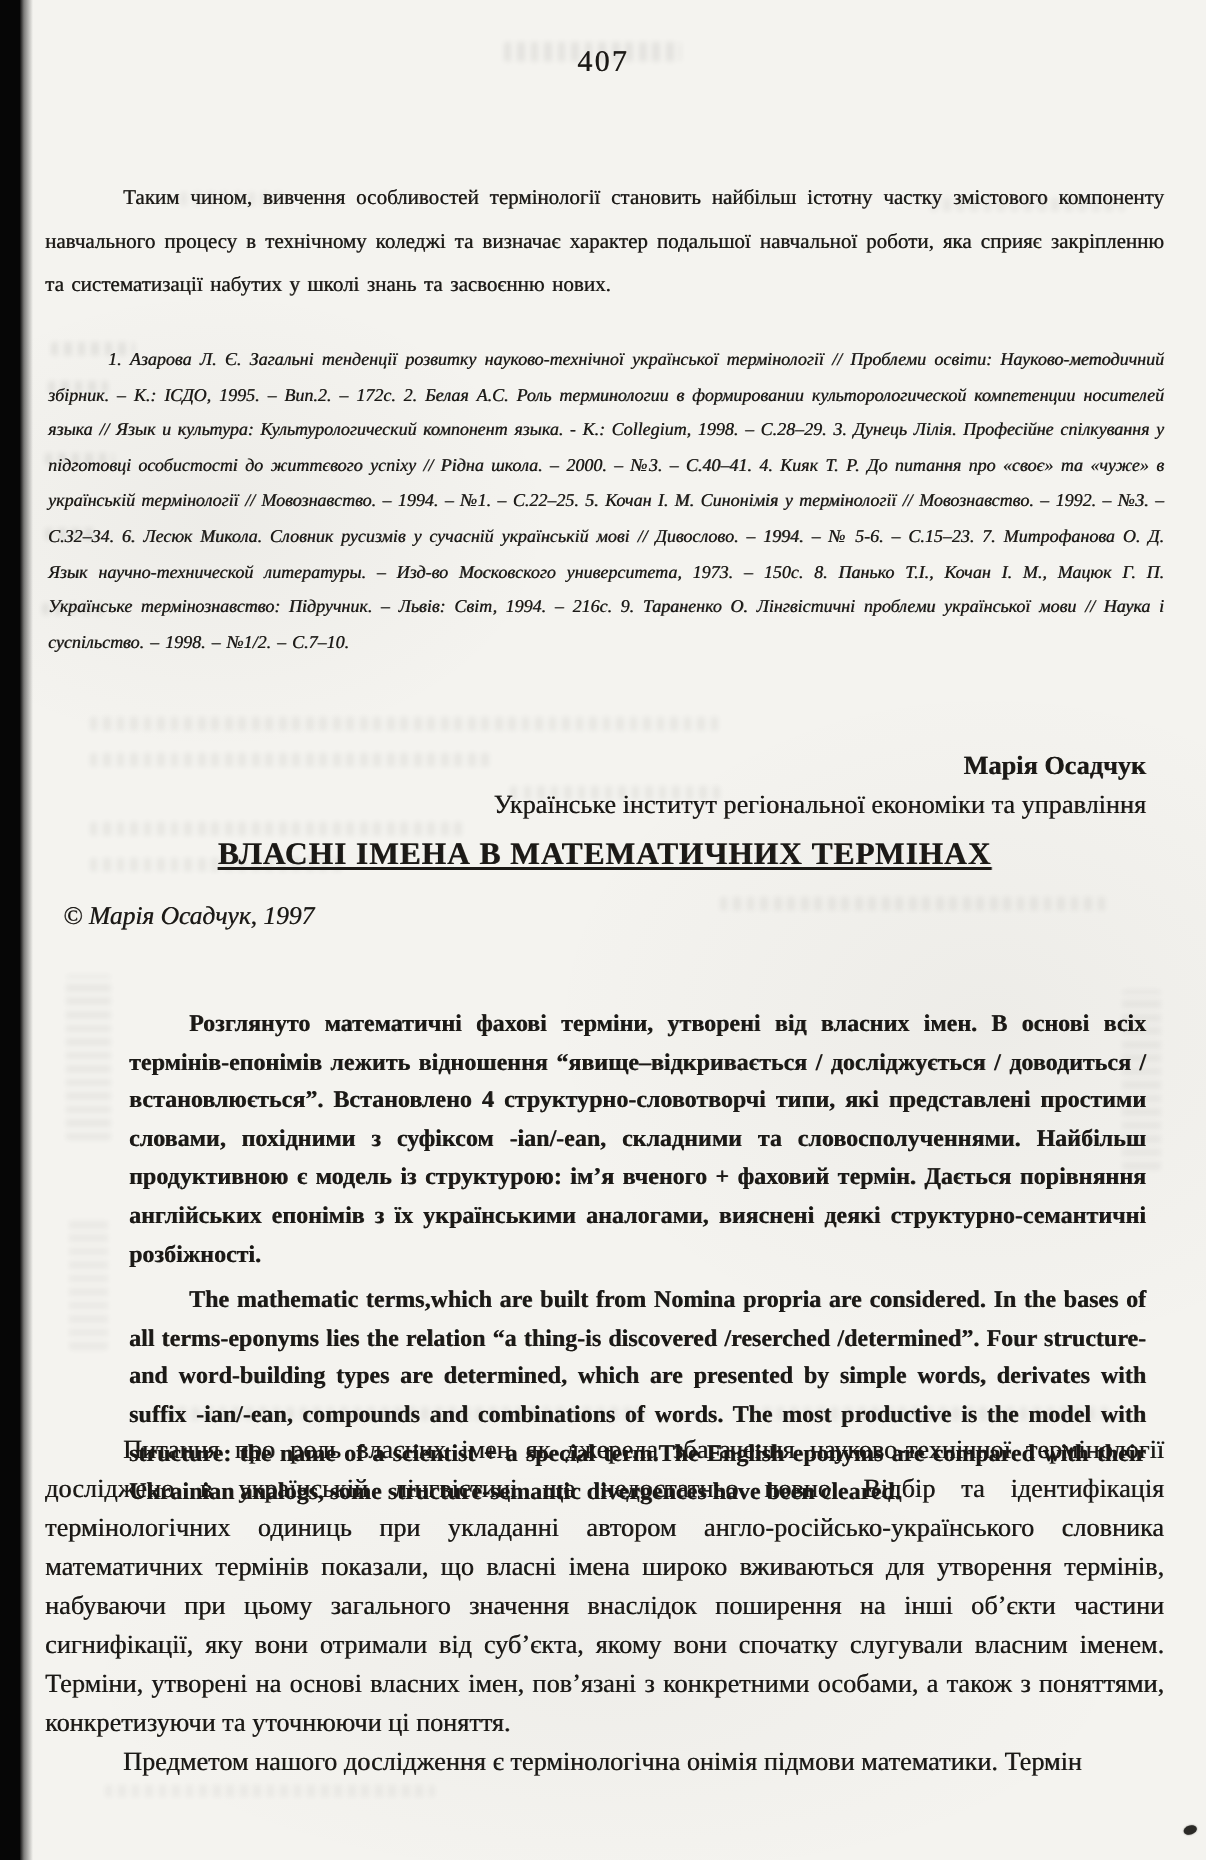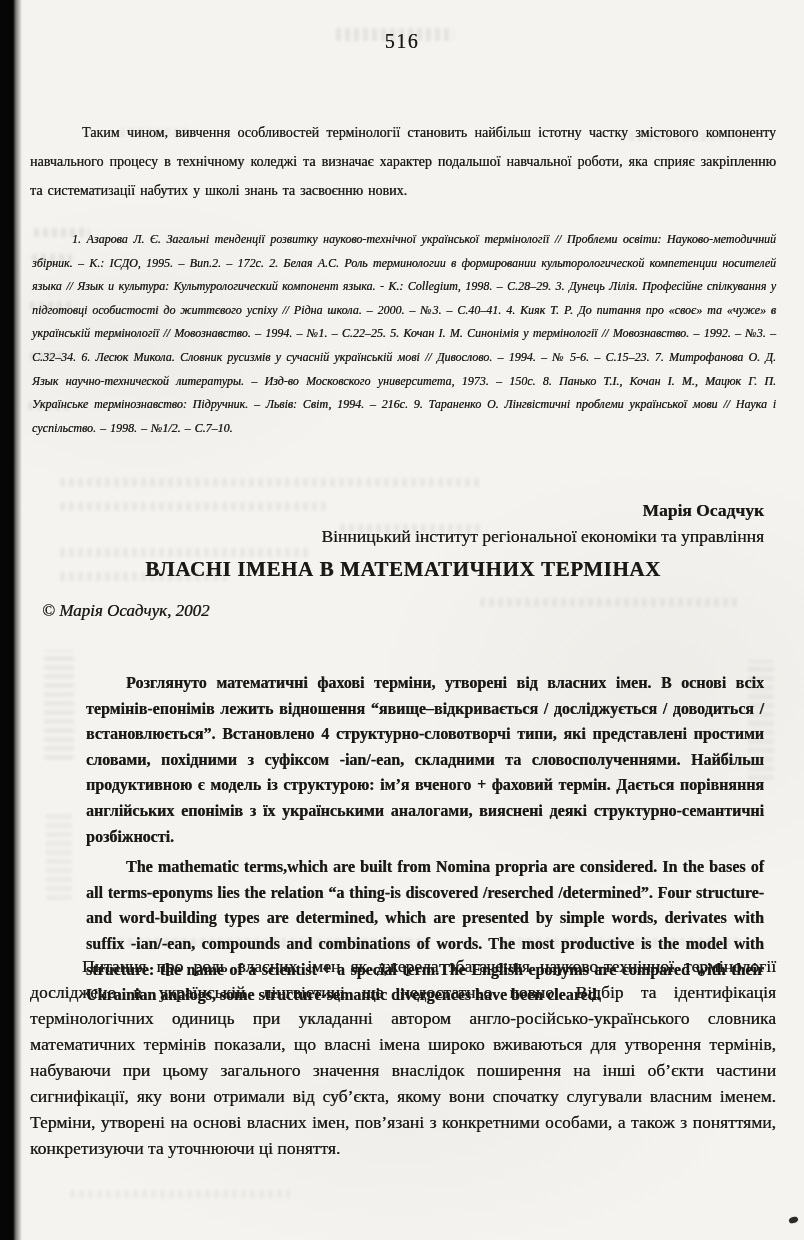--- a/index.html
+++ b/index.html
@@ -41,21 +41,21 @@
   }
 
   .byline {
     position:absolute; top:497px; right:40px; left:30px;
     text-align:right; font-size:17.5px; line-height:26px;
   }
   .byline .author { font-weight:700; }
 
   .article-title {
     position:absolute; top:557px; left:30px; width:746px;
-    text-align:center; font-weight:700; font-size:21px; letter-spacing:0.6px;
+    text-align:center; font-weight:700; font-size:21px; letter-spacing:0.6px;text-decoration:underline;
   }
 
   .copyright {
     position:absolute; top:601px; left:42px;
     font-style:italic; font-size:17px;
   }
 
   .abstracts { position:absolute; top:670px; left:86px; width:678px; }
   .abstract {
     font-weight:700; font-size:16px; line-height:25.6px;
@@ -105,39 +105,40 @@
   <div class="ghost" style="left:60px; top:548px; width:250px; height:9px; opacity:.4;"></div>
   <div class="ghost" style="left:60px; top:572px; width:170px; height:9px; opacity:.4;"></div>
   <div class="ghost" style="left:480px; top:598px; width:260px; height:9px; opacity:.4;"></div>
   <div class="ghost v" style="left:44px; top:650px; width:30px; height:110px; opacity:.4;"></div>
   <div class="ghost v" style="left:748px; top:660px; width:26px; height:120px; opacity:.35;"></div>
   <div class="ghost v" style="left:46px; top:810px; width:26px; height:90px; opacity:.35;"></div>
   <div class="ghost" style="left:110px; top:938px; width:320px; height:9px; opacity:.4;"></div>
   <div class="ghost" style="left:500px; top:938px; width:240px; height:9px; opacity:.4;"></div>
   <div class="ghost" style="left:70px; top:1190px; width:220px; height:8px; opacity:.3;"></div>
 
-  <div class="page-number scan">516</div>
+  <div class="page-number scan">407</div>
 
   <p class="intro scan">Таким чином, вивчення особливостей термінології становить найбільш істотну частку змістового компоненту навчального процесу в технічному коледжі та визначає характер подальшої навчальної роботи, яка сприяє закріпленню та систематизації набутих у школі знань та засвоєнню нових.</p>
 
   <p class="references scan">1. Азарова Л. Є. Загальні тенденції розвитку науково-технічної української термінології // Проблеми освіти: Науково-методичний збірник. – К.: ІСДО, 1995. – Вип.2. – 172с. 2. Белая А.С. Роль терминологии в формировании культорологической компетенции носителей языка // Язык и культура: Культурологический компонент языка. - К.: Collegium, 1998. – С.28–29. 3. Дунець Лілія. Професійне спілкування у підготовці особистості до життєвого успіху // Рідна школа. – 2000. – №3. – С.40–41. 4. Кияк Т. Р. До питання про «своє» та «чуже» в українській термінології // Мовознавство. – 1994. – №1. – С.22–25. 5. Кочан І. М. Синонімія у термінології // Мовознавство. – 1992. – №3. – С.32–34. 6. Лесюк Микола. Словник русизмів у сучасній українській мові // Дивослово. – 1994. – № 5-6. – С.15–23. 7. Митрофанова О. Д. Язык научно-технической литературы. – Изд-во Московского университета, 1973. – 150с. 8. Панько Т.І., Кочан І. М., Мацюк Г. П. Українське термінознавство: Підручник. – Львів: Світ, 1994. – 216с. 9. Тараненко О. Лінгвістичні проблеми української мови // Наука і суспільство. – 1998. – №1/2. – С.7–10.</p>
 
   <div class="byline">
     <div class="author scan">Марія Осадчук</div>
-    <div class="affiliation scan">Вінницький інститут регіональної економіки та управління</div>
+    <div class="affiliation scan">Українське інститут регіональної економіки та управління</div>
   </div>
 
   <div class="article-title scan">ВЛАСНІ ІМЕНА В МАТЕМАТИЧНИХ ТЕРМІНАХ</div>
 
-  <div class="copyright scan">© Марія Осадчук, 2002</div>
+  <div class="copyright scan">© Марія Осадчук, 1997</div>
 
   <div class="abstracts">
     <p class="abstract scan">Розглянуто математичні фахові терміни, утворені від власних імен. В основі всіх термінів-епонімів лежить відношення “явище–відкривається / досліджується / доводиться / встановлюється”. Встановлено 4 структурно-словотворчі типи, які представлені простими словами, похідними з суфіксом -ian/-ean, складними та словосполученнями. Найбільш продуктивною є модель із структурою: ім’я вченого + фаховий термін. Дається порівняння англійських епонімів з їх українськими аналогами, вияснені деякі структурно-семантичні розбіжності.</p>
     <p class="abstract scan">The mathematic terms,which are built from Nomina propria are considered. In the bases of all terms-eponyms lies the relation “a thing-is discovered /reserched /determined”. Four structure- and word-building types are determined, which are presented by simple words, derivates with suffix -ian/-ean, compounds and combinations of words. The most productive is the model with structure: the name of a scientist + a special term.The English eponyms are compared with their Ukrainian analogs, some structure-semantic divergences have been cleared.</p>
   </div>
 
   <div class="body-block">
     <p class="body-para scan">Питання про роль власних імен як джерела збагачення науково-технічної термінології досліджено в українській лінгвістиці ще недостатньо повно. Відбір та ідентифікація термінологічних одиниць при укладанні автором англо-російсько-українського словника математичних термінів показали, що власні імена широко вживаються для утворення термінів, набуваючи при цьому загального значення внаслідок поширення на інші об’єкти частини сигнифікації, яку вони отримали від суб’єкта, якому вони спочатку слугували власним іменем. Терміни, утворені на основі власних імен, пов’язані з конкретними особами, а також з поняттями, конкретизуючи та уточнюючи ці поняття.</p>
+    <p class="body-para scan">Предметом нашого дослідження є термінологічна онімія підмови математики. Термін</p>
   </div>
 
   <div class="ink-dot"></div>
 
 </div>
 
 </body></html>

